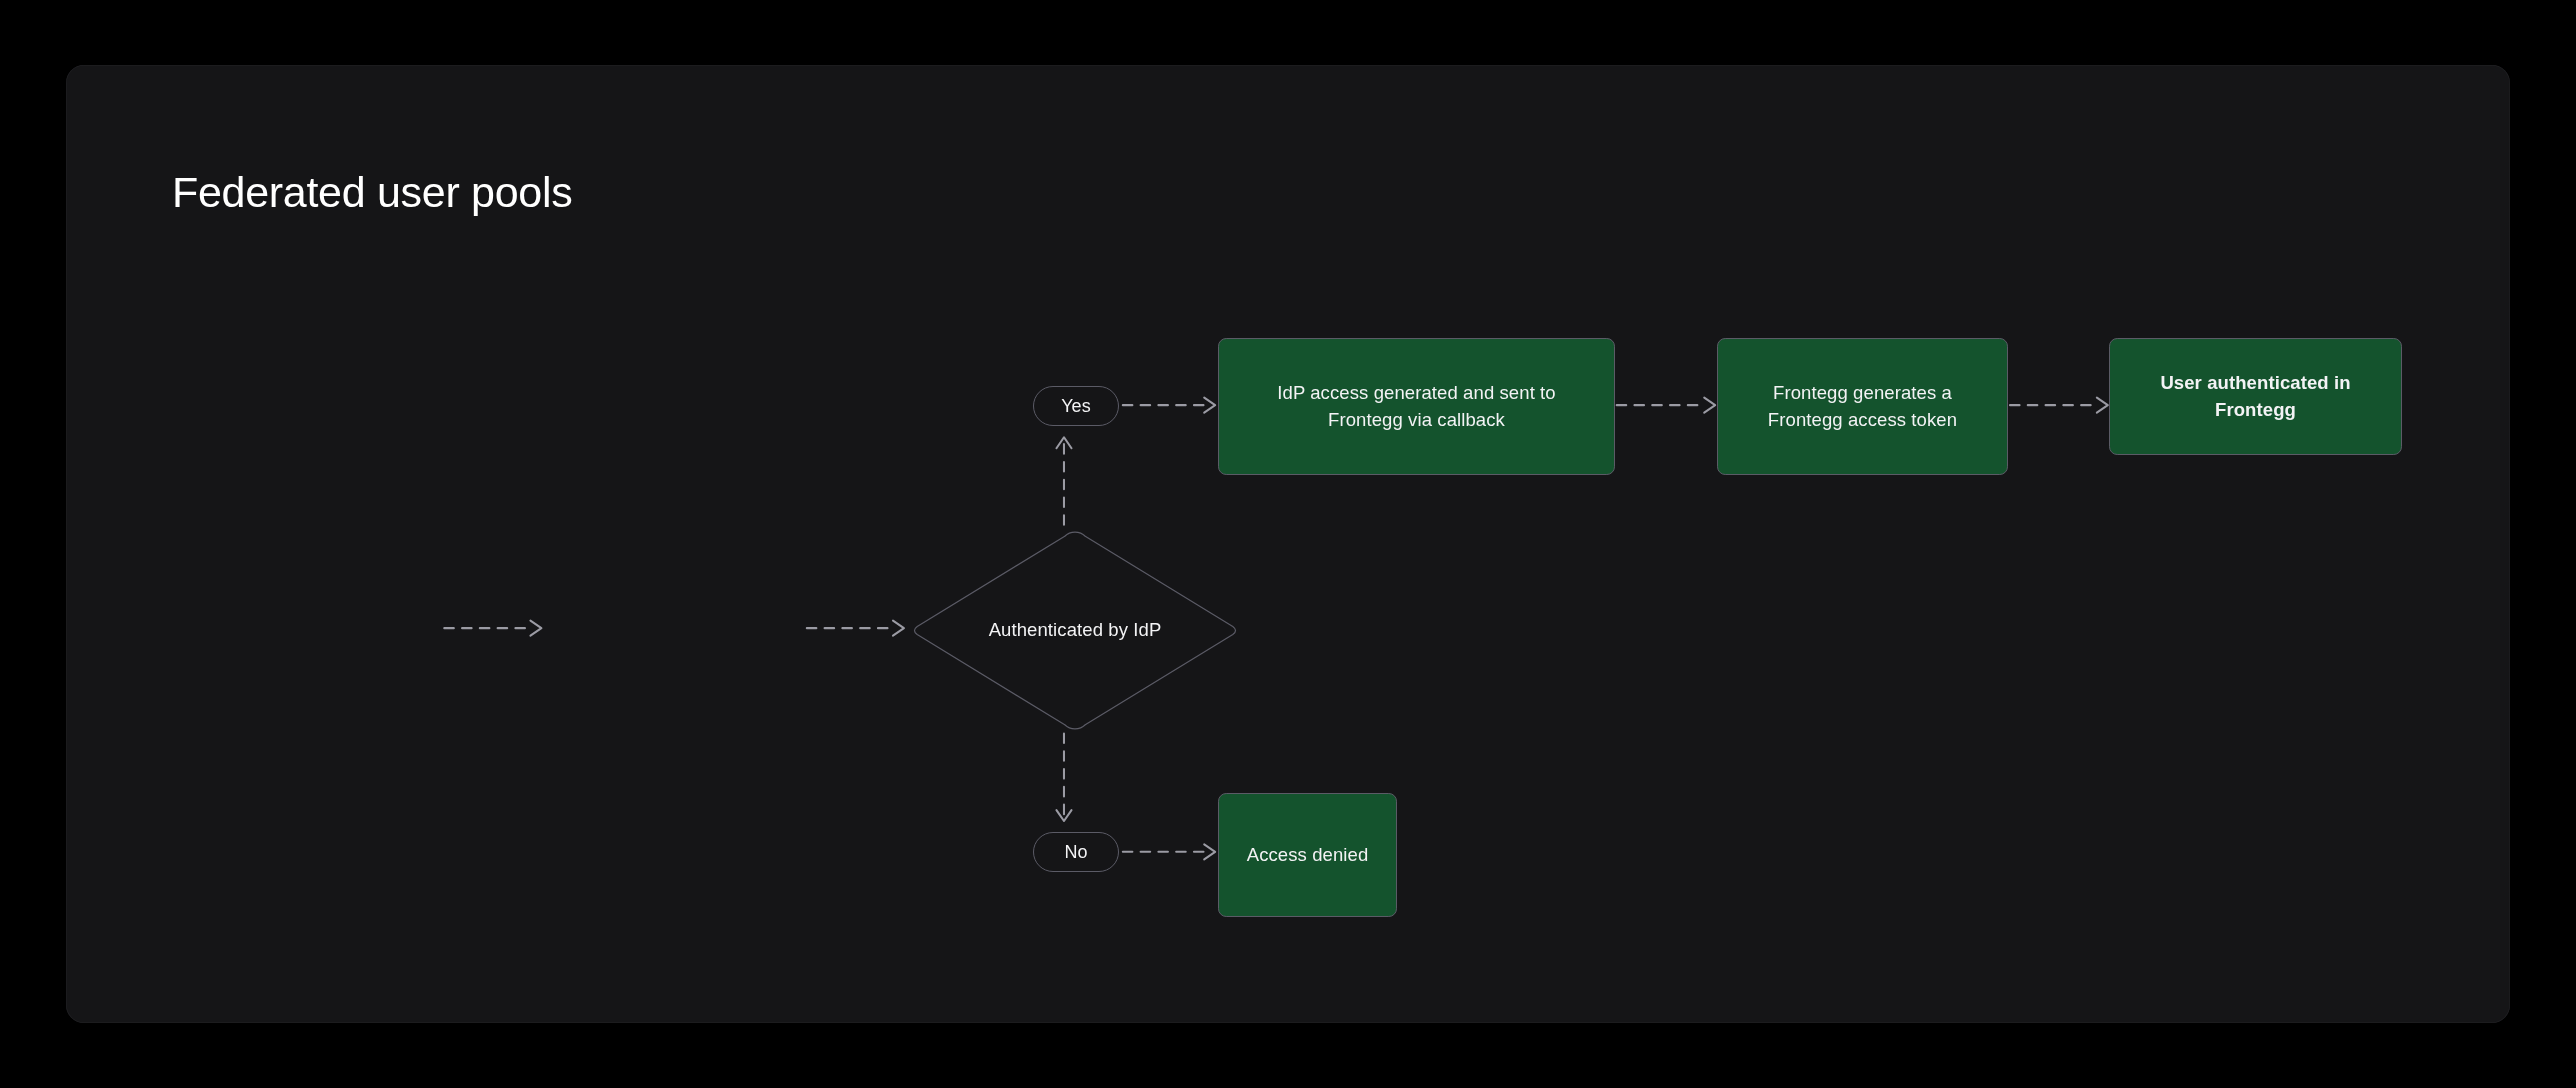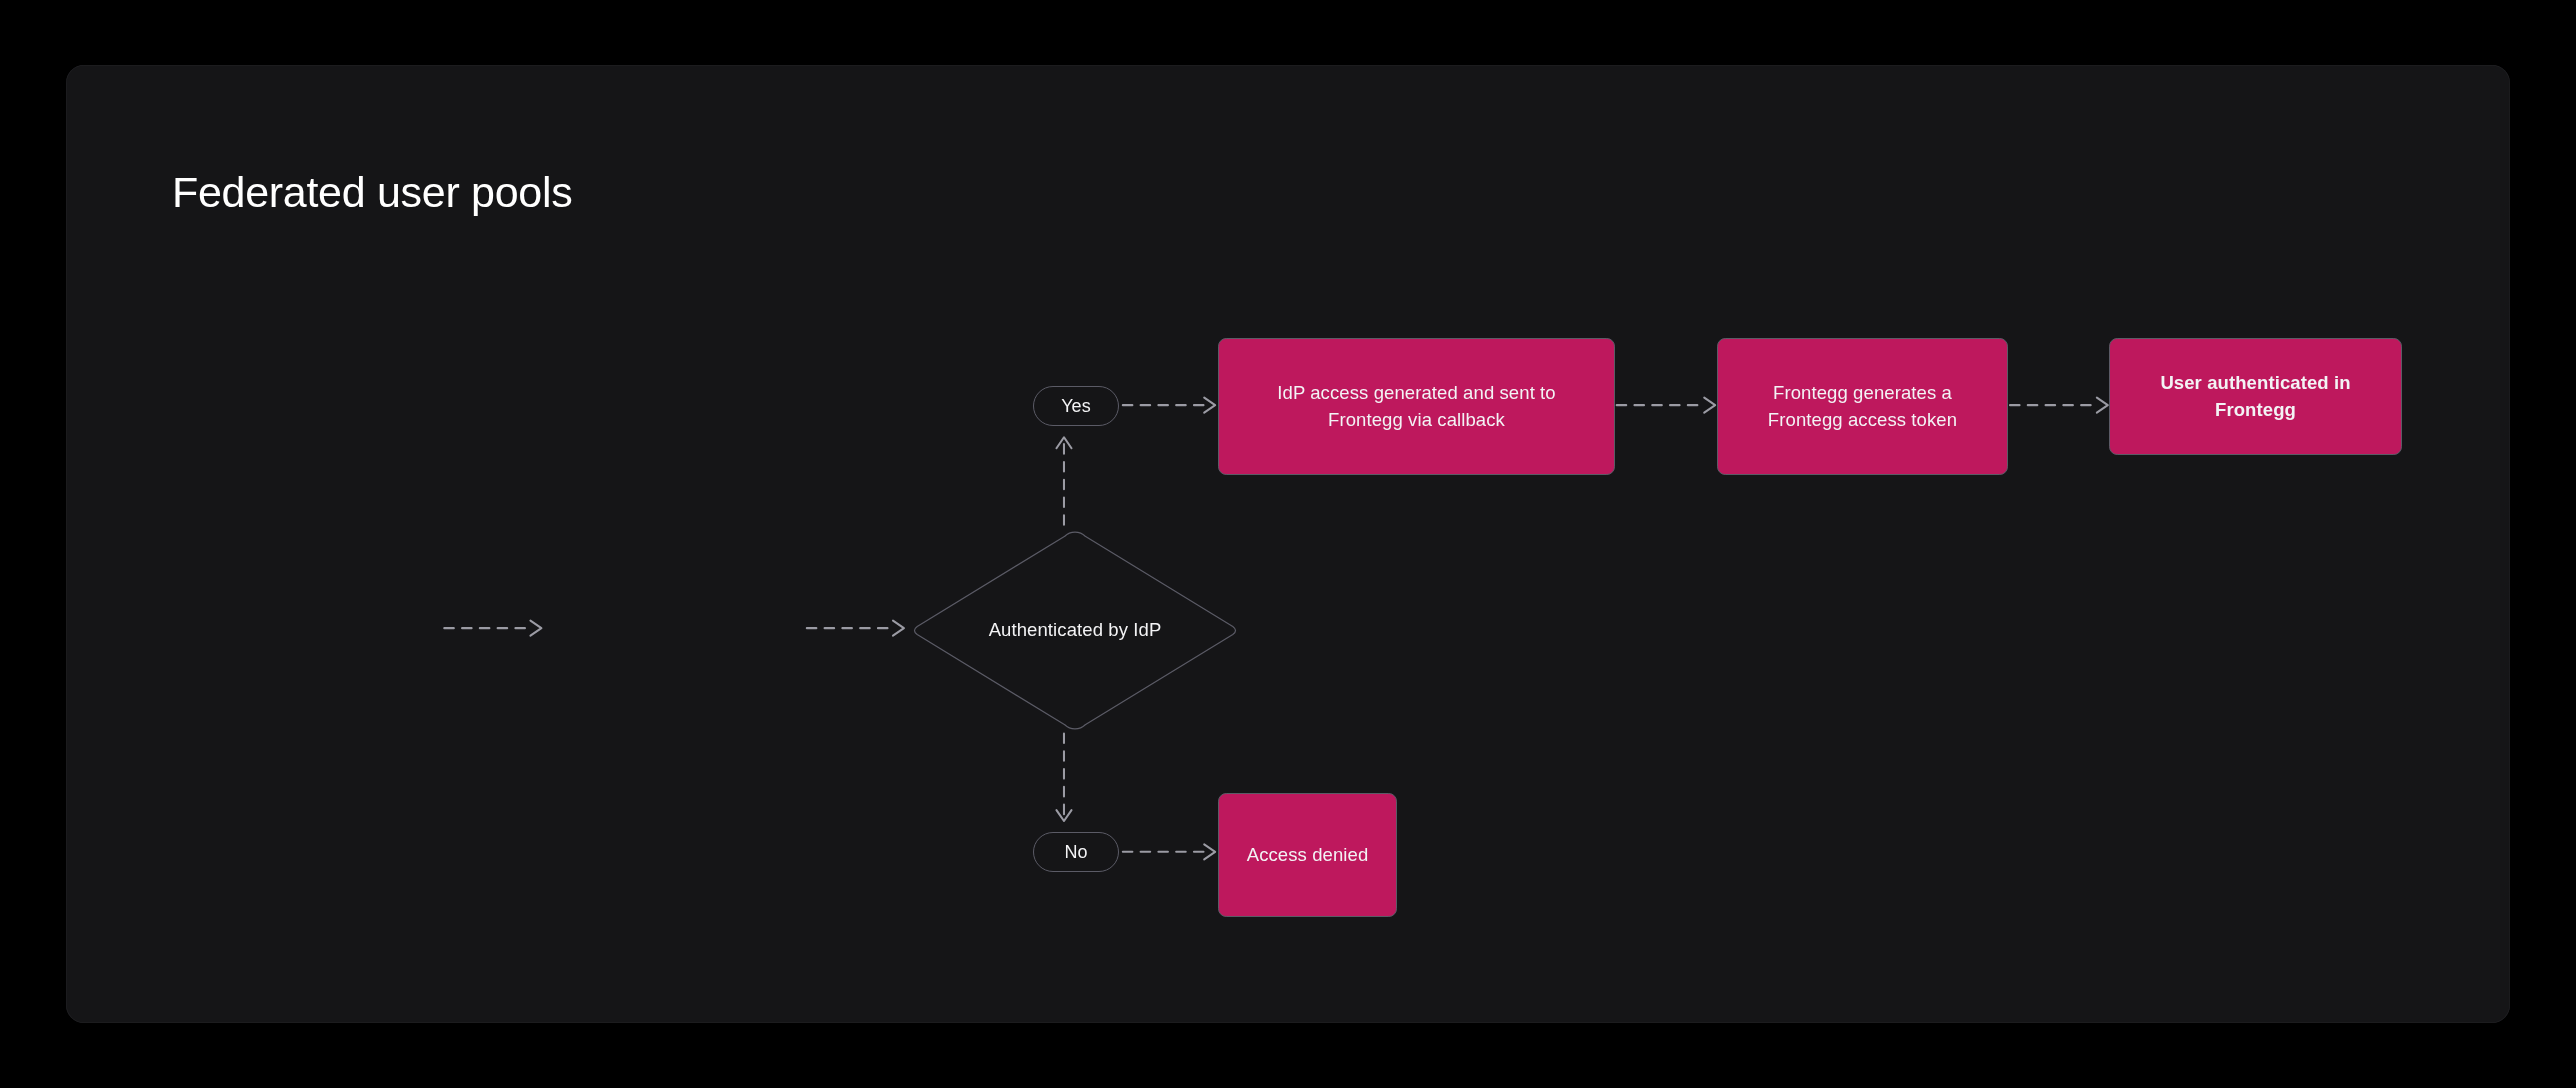--- a/index.html
+++ b/index.html
@@ -60,21 +60,21 @@
     top: 0;
     width: 2444px;
     height: 958px;
     pointer-events: none;
   }
 
   
   .node {
     position: absolute;
     box-sizing: border-box;
-    background: #be185d;
+    background: #14532d;
     border: 1.1px solid #5b5b66;
     border-radius: 8.2px;
     display: flex;
     align-items: center;
     justify-content: center;
     text-align: center;
     color: #f3f3f5;
     font-size: 18.5px;
     line-height: 1.42;
     font-weight: 400;

